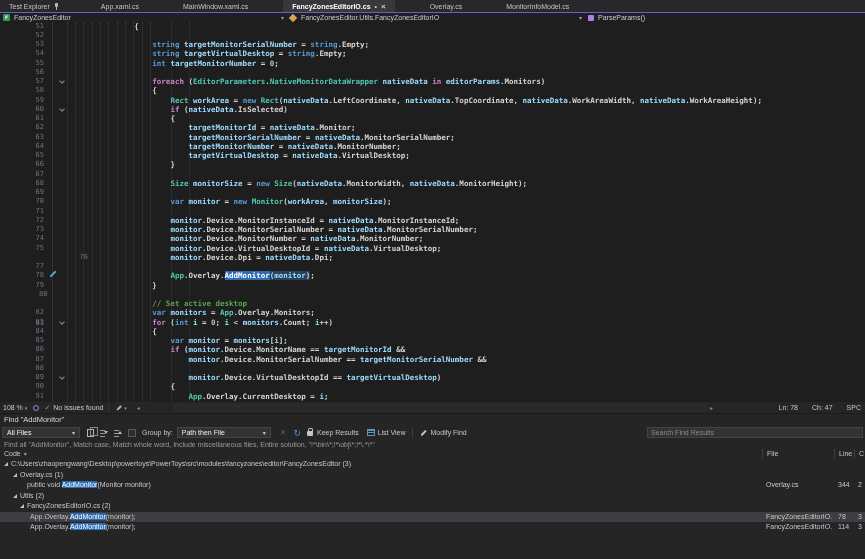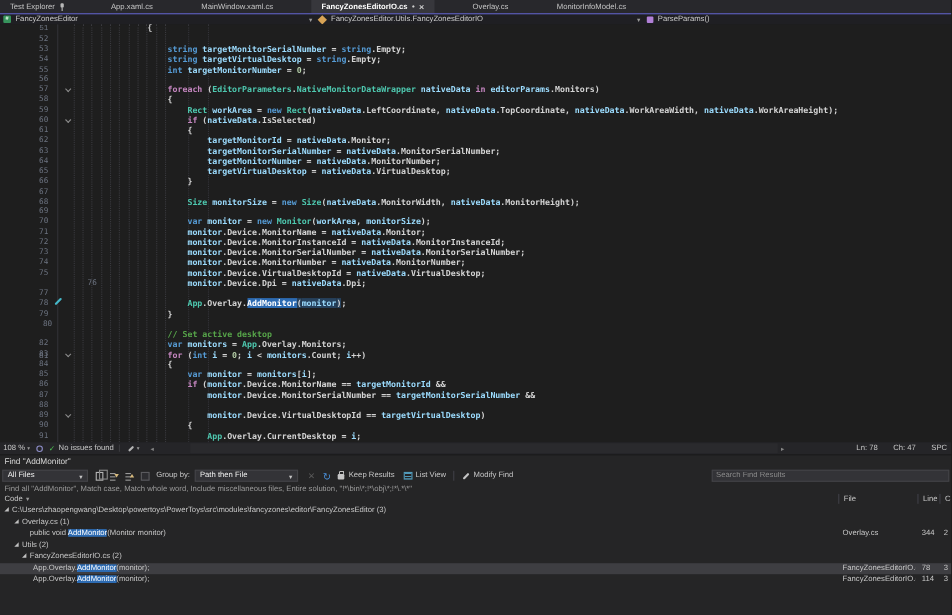--- a/index.html
+++ b/index.html
@@ -182,41 +182,41 @@
       <div class="guide " style="left: 91.55px;"></div>
       <div class="guide " style="left: 99.9px;"></div>
       <div class="guide " style="left: 108.25px;"></div>
       <div class="guide " style="left: 116.6px;"></div>
       <div class="guide " style="left: 124.95px;"></div>
       <div class="guide " style="left: 133.3px;"></div>
       <div class="guide " style="left: 141.65px;"></div>
       <div class="guide " style="left: 150px;"></div>
       <div class="guide faint" style="left: 170.5px;"></div>
       <div class="guide faint" style="left: 188.5px;"></div>
-      <div class="code-line" style="top: -0.5px; height: 9.25px; line-height: 9.25px; font-family: Liberation Mono, monospace;"><span class="lnum" style="line-height: 9.25px;">51</span><span class="code-text">                <span class="tk-p">{</span></span></div>
+      <div class="code-line" style="top: -0.5px; height: 9.25px; line-height: 9.25px;"><span class="lnum" style="line-height: 9.25px;">51</span><span class="code-text">                <span class="tk-p">{</span></span></div>
       <div class="code-line" style="top: 8.75px; height: 9.25px; line-height: 9.25px;"><span class="lnum" style="line-height: 9.25px;">52</span></div>
       <div class="code-line" style="top: 18px; height: 9.25px; line-height: 9.25px;"><span class="lnum" style="line-height: 9.25px;">53</span><span class="code-text">                    <span class="tk-k">string</span><span class="tk-p"> </span><span class="tk-v">targetMonitorSerialNumber</span><span class="tk-p"> = </span><span class="tk-k">string</span><span class="tk-p">.Empty;</span></span></div>
       <div class="code-line" style="top: 27.25px; height: 9.25px; line-height: 9.25px;"><span class="lnum" style="line-height: 9.25px;">54</span><span class="code-text">                    <span class="tk-k">string</span><span class="tk-p"> </span><span class="tk-v">targetVirtualDesktop</span><span class="tk-p"> = </span><span class="tk-k">string</span><span class="tk-p">.Empty;</span></span></div>
       <div class="code-line" style="top: 36.5px; height: 9.25px; line-height: 9.25px;"><span class="lnum" style="line-height: 9.25px;">55</span><span class="code-text">                    <span class="tk-k">int</span><span class="tk-p"> </span><span class="tk-v">targetMonitorNumber</span><span class="tk-p"> = </span><span class="tk-n">0</span><span class="tk-p">;</span></span></div>
       <div class="code-line" style="top: 45.75px; height: 9.25px; line-height: 9.25px;"><span class="lnum" style="line-height: 9.25px;">56</span><span class="code-text"></span></div>
       <div class="code-line" style="top: 55px; height: 9.25px; line-height: 9.25px;"><span class="lnum" style="line-height: 9.25px;">57</span><span class="fold-chev"></span><span class="code-text">                    <span class="tk-c">foreach</span><span class="tk-p"> (</span><span class="tk-y">EditorParameters</span><span class="tk-p">.</span><span class="tk-y">NativeMonitorDataWrapper</span><span class="tk-p"> </span><span class="tk-v">nativeData</span><span class="tk-p"> </span><span class="tk-c">in</span><span class="tk-p"> </span><span class="tk-v">editorParams</span><span class="tk-p">.Monitors)</span></span></div>
       <div class="code-line" style="top: 64.25px; height: 9.25px; line-height: 9.25px;"><span class="lnum" style="line-height: 9.25px;">58</span><span class="code-text">                    <span class="tk-p">{</span></span></div>
       <div class="code-line" style="top: 73.5px; height: 9.25px; line-height: 9.25px;"><span class="lnum" style="line-height: 9.25px;">59</span><span class="code-text">                        <span class="tk-y">Rect</span><span class="tk-p"> </span><span class="tk-v">workArea</span><span class="tk-p"> = </span><span class="tk-k">new</span><span class="tk-p"> </span><span class="tk-y">Rect</span><span class="tk-p">(</span><span class="tk-v">nativeData</span><span class="tk-p">.LeftCoordinate, </span><span class="tk-v">nativeData</span><span class="tk-p">.TopCoordinate, </span><span class="tk-v">nativeData</span><span class="tk-p">.WorkAreaWidth, </span><span class="tk-v">nativeData</span><span class="tk-p">.WorkAreaHeight);</span></span></div>
       <div class="code-line" style="top: 82.75px; height: 9.25px; line-height: 9.25px;"><span class="lnum" style="line-height: 9.25px;">60</span><span class="fold-chev"></span><span class="code-text">                        <span class="tk-c">if</span><span class="tk-p"> (</span><span class="tk-v">nativeData</span><span class="tk-p">.IsSelected)</span></span></div>
       <div class="code-line" style="top: 92px; height: 9.25px; line-height: 9.25px;"><span class="lnum" style="line-height: 9.25px;">61</span><span class="code-text">                        <span class="tk-p">{</span></span></div>
       <div class="code-line" style="top: 101.25px; height: 9.25px; line-height: 9.25px;"><span class="lnum" style="line-height: 9.25px;">62</span><span class="code-text">                            <span class="tk-v">targetMonitorId</span><span class="tk-p"> = </span><span class="tk-v">nativeData</span><span class="tk-p">.Monitor;</span></span></div>
       <div class="code-line" style="top: 110.5px; height: 9.25px; line-height: 9.25px;"><span class="lnum" style="line-height: 9.25px; padding-left: 24px;">63</span><span class="code-text">                            <span class="tk-v">targetMonitorSerialNumber</span><span class="tk-p"> = </span><span class="tk-v">nativeData</span><span class="tk-p">.MonitorSerialNumber;</span></span></div>
       <div class="code-line" style="top: 119.75px; height: 9.25px; line-height: 9.25px;"><span class="lnum" style="line-height: 9.25px;">64</span><span class="code-text">                            <span class="tk-v">targetMonitorNumber</span><span class="tk-p"> = </span><span class="tk-v">nativeData</span><span class="tk-p">.MonitorNumber;</span></span></div>
       <div class="code-line" style="top: 129px; height: 9.25px; line-height: 9.25px;"><span class="lnum" style="line-height: 9.25px;">65</span><span class="code-text">                            <span class="tk-v">targetVirtualDesktop</span><span class="tk-p"> = </span><span class="tk-v">nativeData</span><span class="tk-p">.VirtualDesktop;</span></span></div>
       <div class="code-line" style="top: 138.25px; height: 9.25px; line-height: 9.25px;"><span class="lnum" style="line-height: 9.25px;">66</span><span class="code-text">                        <span class="tk-p">}</span></span></div>
       <div class="code-line" style="top: 147.5px; height: 9.25px; line-height: 9.25px;"><span class="lnum" style="line-height: 9.25px;">67</span><span class="code-text"></span></div>
       <div class="code-line" style="top: 156.75px; height: 9.25px; line-height: 9.25px;"><span class="lnum" style="line-height: 9.25px;">68</span><span class="code-text">                        <span class="tk-y">Size</span><span class="tk-p"> </span><span class="tk-v">monitorSize</span><span class="tk-p"> = </span><span class="tk-k">new</span><span class="tk-p"> </span><span class="tk-y">Size</span><span class="tk-p">(</span><span class="tk-v">nativeData</span><span class="tk-p">.MonitorWidth, </span><span class="tk-v">nativeData</span><span class="tk-p">.MonitorHeight);</span></span></div>
       <div class="code-line" style="top: 166px; height: 9.25px; line-height: 9.25px;"><span class="lnum" style="line-height: 9.25px;">69</span><span class="code-text"></span></div>
       <div class="code-line" style="top: 175.25px; height: 9.25px; line-height: 9.25px;"><span class="lnum" style="line-height: 9.25px;">70</span><span class="code-text">                        <span class="tk-k">var</span><span class="tk-p"> </span><span class="tk-v">monitor</span><span class="tk-p"> = </span><span class="tk-k">new</span><span class="tk-p"> </span><span class="tk-y">Monitor</span><span class="tk-p">(</span><span class="tk-v">workArea</span><span class="tk-p">, </span><span class="tk-v">monitorSize</span><span class="tk-p">);</span></span></div>
-      <div class="code-line" style="top: 184.5px; height: 9.25px; line-height: 9.25px;"><span class="lnum" style="line-height: 9.25px;">71</span><span class="code-text">                        <span class="tk-v">monitor</span><span class="tk-p">.Device.MonitorName = </span><span class="tk-v">nativeData</span><span class="tk-p">.Monitor;</span></span></div>
+      <div class="code-line" style="top: 184.5px; height: 9.25px; line-height: 9.25px;"><span class="lnum" style="line-height: 9.25px;">71</span></div>
       <div class="code-line" style="top: 193.75px; height: 9.25px; line-height: 9.25px;"><span class="lnum" style="line-height: 9.25px;">72</span><span class="code-text">                        <span class="tk-v">monitor</span><span class="tk-p">.Device.MonitorInstanceId = </span><span class="tk-v">nativeData</span><span class="tk-p">.MonitorInstanceId;</span></span></div>
       <div class="code-line" style="top: 203px; height: 9.25px; line-height: 9.25px;"><span class="lnum" style="line-height: 9.25px;">73</span><span class="code-text">                        <span class="tk-v">monitor</span><span class="tk-p">.Device.MonitorSerialNumber = </span><span class="tk-v">nativeData</span><span class="tk-p">.MonitorSerialNumber;</span></span></div>
       <div class="code-line" style="top: 212.25px; height: 9.25px; line-height: 9.25px;"><span class="lnum" style="line-height: 9.25px;">74</span><span class="code-text">                        <span class="tk-v">monitor</span><span class="tk-p">.Device.MonitorNumber = </span><span class="tk-v">nativeData</span><span class="tk-p">.MonitorNumber;</span></span></div>
       <div class="code-line" style="top: 221.5px; height: 9.25px; line-height: 9.25px;"><span class="lnum" style="line-height: 9.25px;">75</span><span class="code-text">                        <span class="tk-v">monitor</span><span class="tk-p">.Device.VirtualDesktopId = </span><span class="tk-v">nativeData</span><span class="tk-p">.VirtualDesktop;</span></span></div>
       <div class="code-line" style="top: 230.75px; height: 9.25px; line-height: 9.25px;"><span class="lnum" style="line-height: 9.25px; margin-left: 44px;">76</span><span class="code-text">                        <span class="tk-v">monitor</span><span class="tk-p">.Device.Dpi = </span><span class="tk-v">nativeData</span><span class="tk-p">.Dpi;</span></span></div>
       <div class="code-line" style="top: 240px; height: 9.25px; line-height: 9.25px;"><span class="lnum" style="line-height: 9.25px;">77</span><span class="code-text"></span></div>
       <div class="code-line" style="top: 249.25px; height: 9.25px; line-height: 9.25px;"><span class="lnum" style="line-height: 9.25px;">78</span><span class="pen-glyph"></span><span class="code-text">                        <span class="tk-y">App</span><span class="tk-p">.Overlay.</span><span class="tk-h">AddMonitor</span><span class="tk-p tk-s">(</span><span class="tk-v tk-s">monitor</span><span class="tk-p tk-s">)</span><span class="tk-p">;</span></span></div>
       <div class="code-line" style="top: 258.5px; height: 9.25px; line-height: 9.25px;"><span class="lnum" style="line-height: 9.25px;">79</span><span class="code-text">                    <span class="tk-p">}</span></span></div>
       <div class="code-line" style="top: 267.75px; height: 9.25px; line-height: 9.25px;"><span class="lnum" style="line-height: 9.25px; padding-left: 39px;">80</span><span class="code-text"></span></div>
       <div class="code-line" style="top: 277px; height: 9.25px; line-height: 9.25px;"><span class="lnum" style="line-height: 9.25px; margin-top: 20px;">81</span><span class="code-text">                    <span class="tk-m">// Set active desktop</span></span></div>

